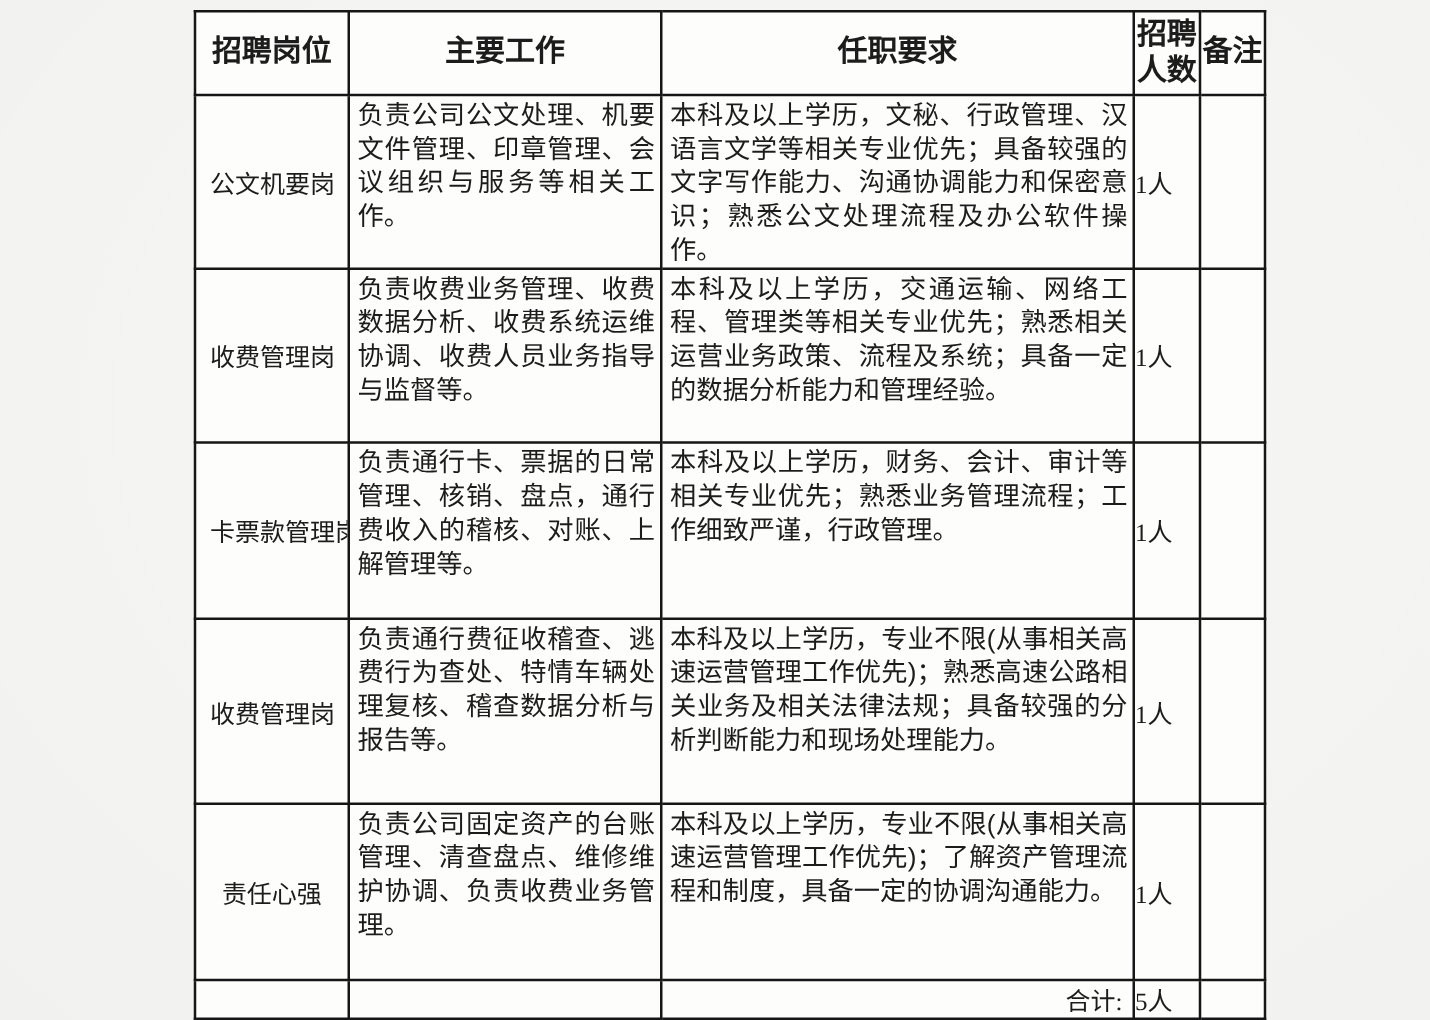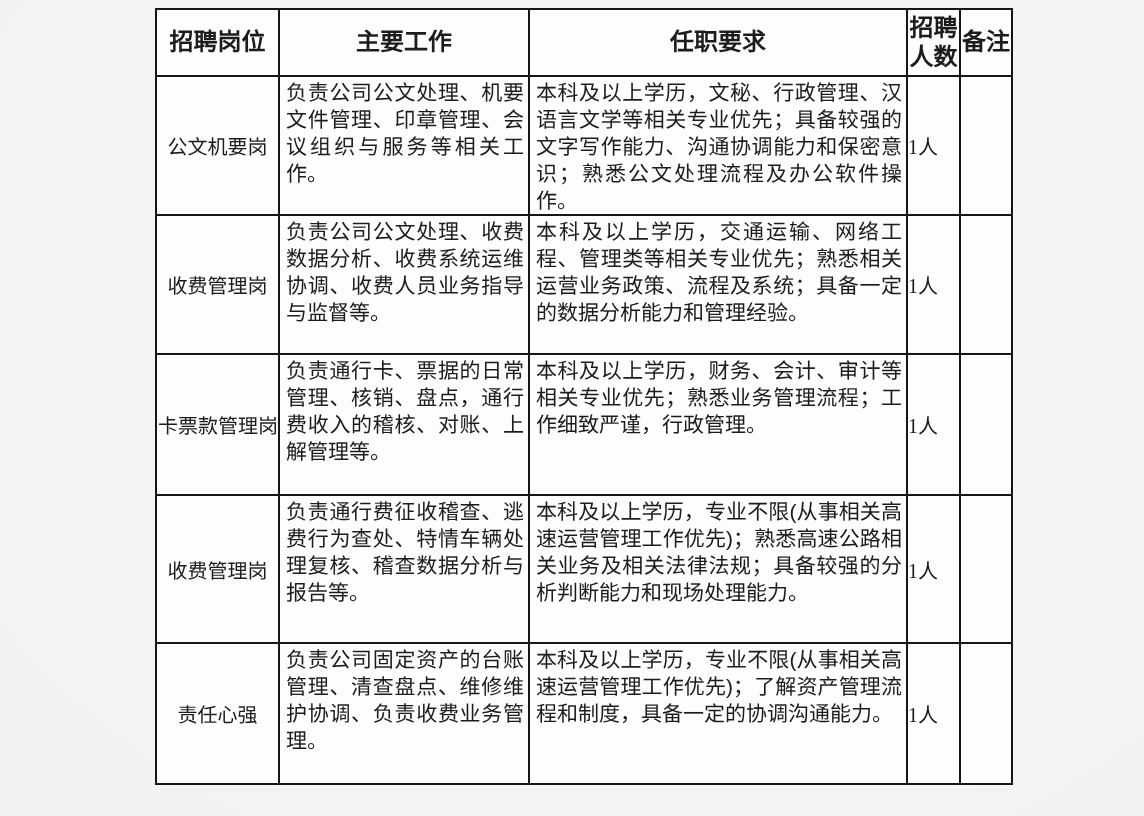--- a/index.html
+++ b/index.html
@@ -48,21 +48,21 @@
     line-height: 1.2;
     padding: 0 1px;
   }
 
   
   td.pos {
     text-align: center;
     vertical-align: middle;
     font-size: 20px;
     letter-spacing: 0px;
-    padding: 0 1px;
+    padding: 0 11px;
     white-space: nowrap;
   }
   td.txt {
     vertical-align: top;
     text-align: justify;
     text-justify: inter-ideograph;
     font-size: 21px;
     line-height: 27px;
     padding: 2px 4px 0 6px;
     margin-left: 33px;
@@ -116,21 +116,21 @@
     <tbody>
       <tr class="r1">
         <td class="pos">公文机要岗</td>
         <td class="txt">负责公司公文处理、机要文件管理、印章管理、会议组织与服务等相关工作。</td>
         <td class="txt">本科及以上学历，文秘、行政管理、汉语言文学等相关专业优先；具备较强的文字写作能力、沟通协调能力和保密意识；熟悉公文处理流程及办公软件操作。</td>
         <td class="count">1人</td>
         <td class="remark"></td>
       </tr>
       <tr class="r2">
         <td class="pos">收费管理岗</td>
-        <td class="txt">负责公司公文处理、收费数据分析、收费系统运维协调、收费人员业务指导与监督等。</td>
+        <td class="txt">负责收费业务管理、收费数据分析、收费系统运维协调、收费人员业务指导与监督等。</td>
         <td class="txt">本科及以上学历，交通运输、网络工程、管理类等相关专业优先；熟悉相关运营业务政策、流程及系统；具备一定的数据分析能力和管理经验。</td>
         <td class="count">1人</td>
         <td class="remark"></td>
       </tr>
       <tr class="r3">
         <td class="pos">卡票款管理岗</td>
         <td class="txt">负责通行卡、票据的日常管理、核销、盘点，通行费收入的稽核、对账、上解管理等。</td>
         <td class="txt">本科及以上学历，财务、会计、审计等相关专业优先；熟悉业务管理流程；工作细致严谨，行政管理。</td>
         <td class="count">1人</td>
         <td class="remark"></td>
@@ -142,15 +142,22 @@
         <td class="count">1人</td>
         <td class="remark"></td>
       </tr>
       <tr class="r5">
         <td class="pos">责任心强</td>
         <td class="txt">负责公司固定资产的台账管理、清查盘点、维修维护协调、负责收费业务管理。</td>
         <td class="txt">本科及以上学历，专业不限(从事相关高速运营管理工作优先)；了解资产管理流程和制度，具备一定的协调沟通能力。</td>
         <td class="count">1人</td>
         <td class="remark"></td>
       </tr>
+      <tr class="total-row">
+        <td></td>
+        <td></td>
+        <td class="total-label">合计:</td>
+        <td class="count">5人</td>
+        <td class="remark"></td>
+      </tr>
     </tbody>
   </table>
 </div>
 
 </body></html>

